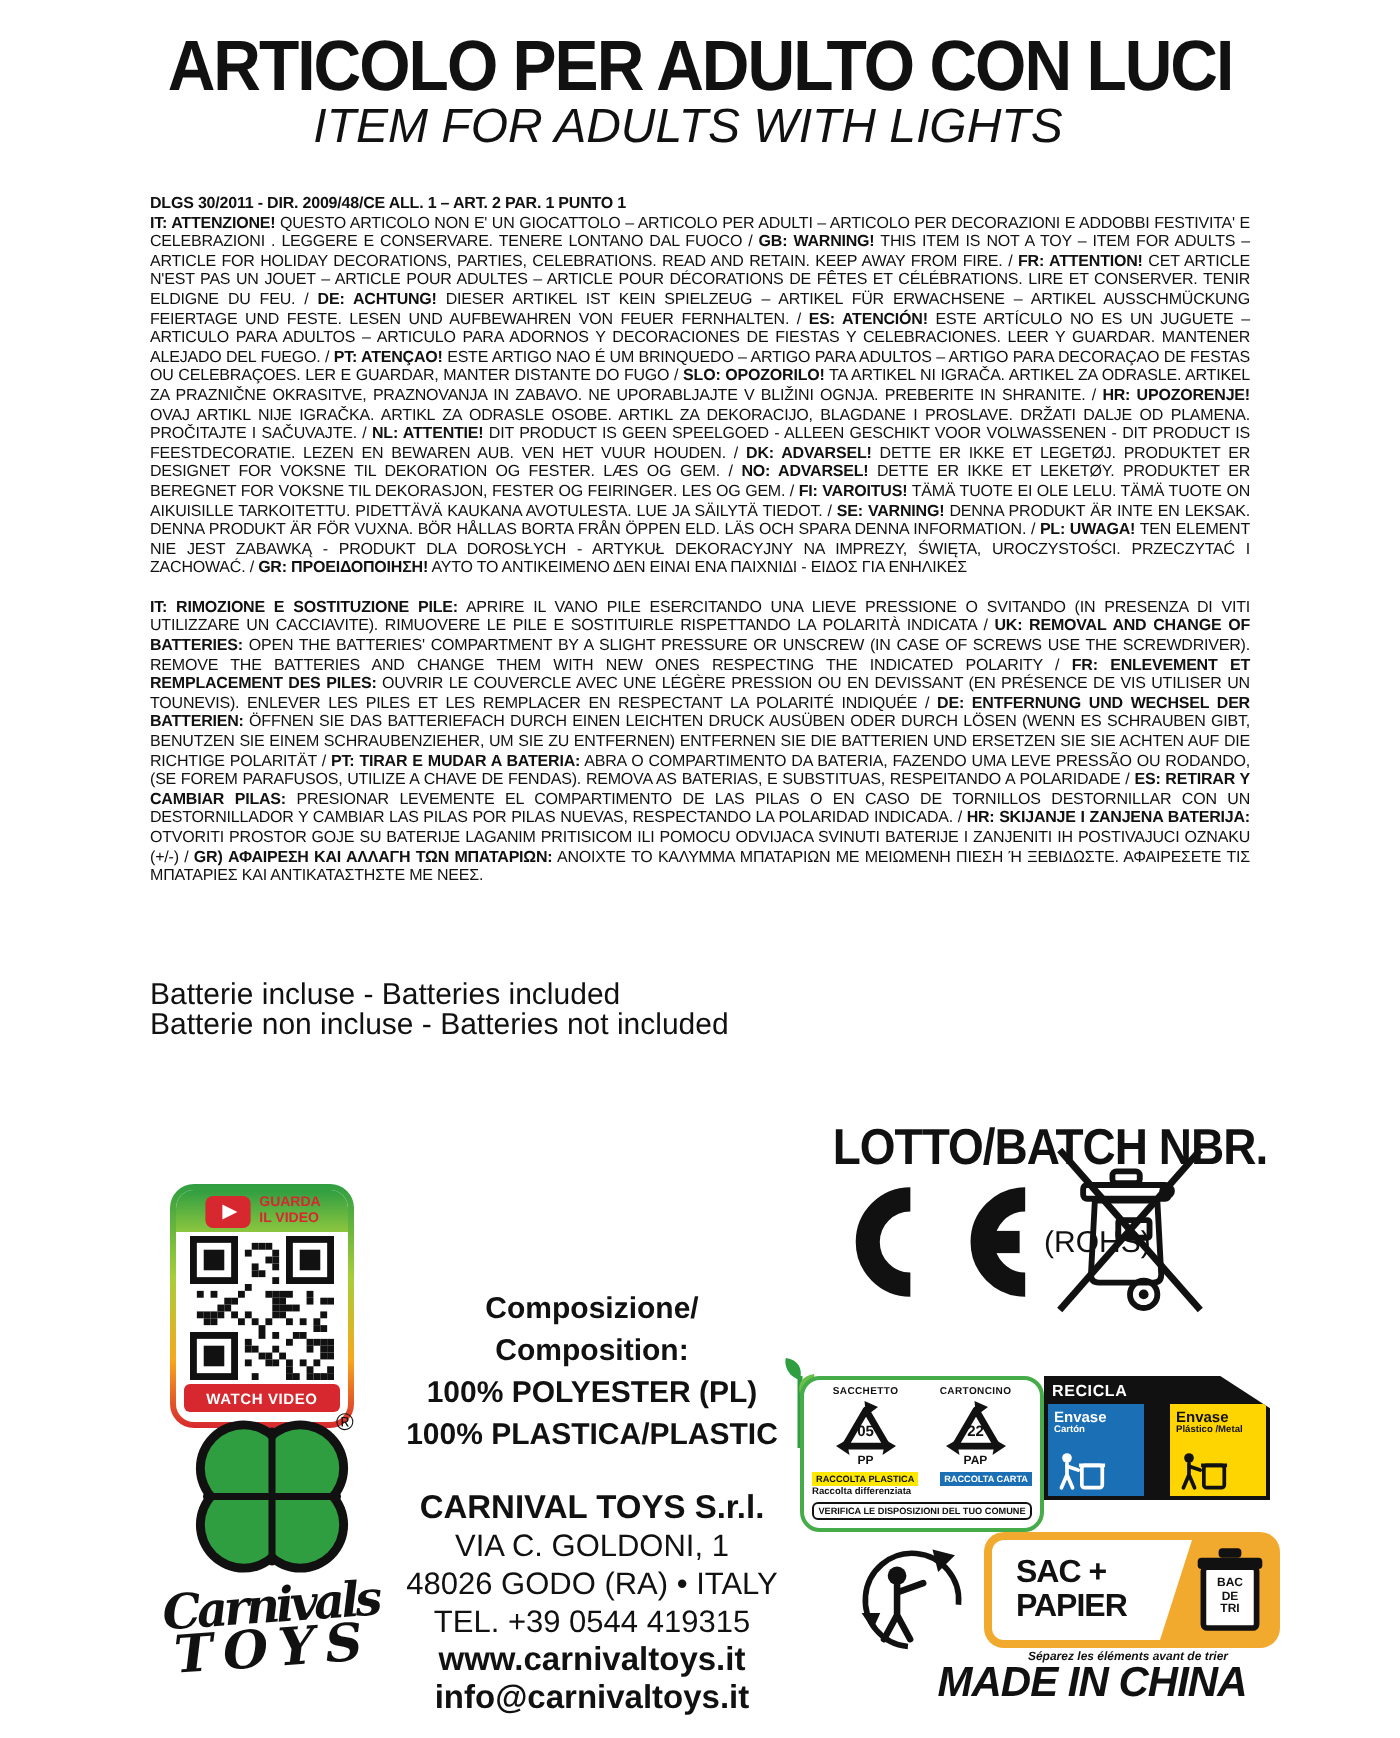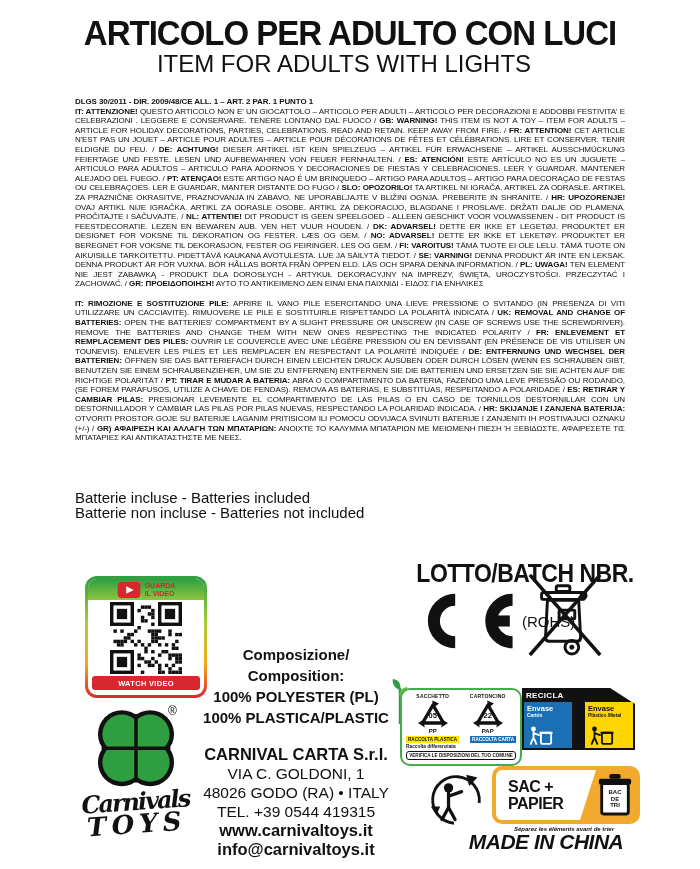--- a/index.html
+++ b/index.html
@@ -2,34 +2,34 @@
 <html style="--red: #d7282f; --green: #2f9e41; --blue: #1a6fb5; --yellow: #ffd500; --amber: #f2aa2e;"><head>
 <meta charset="utf-8">
 <style>
   html,body{margin:0;padding:0;background:#fff;}
   .page{position:relative;width:700px;height:869px;background:#fff;overflow:hidden;
         font-family:"Liberation Sans",sans-serif;color:#111;}
 
   .title{position:absolute;left:0;top:14px;width:700px;text-align:center;
          font-weight:bold;font-size:33px;letter-spacing:-1px;transform:scaleY(1.08);}
   .subtitle{position:absolute;left:0;top:50px;width:688px;text-align:center;
-            font-size:24px;letter-spacing:0;}
+            font-style:italic;font-size:24px;letter-spacing:0;}
 
   .legal{position:absolute;left:75px;top:97px;width:550px;text-align:justify;
          font-size:8px;line-height:9.6px;letter-spacing:-0.1px;}
   .legal p{margin:0 0 10px 0;}
   .legal .directive{font-weight:bold;margin:0;}
 
   .batt{position:absolute;left:75px;top:490px;font-size:15px;line-height:15px;}
 
   .lotto{position:absolute;left:410px;top:560px;width:230px;text-align:center;
          font-size:23px;font-weight:bold;letter-spacing:-0.5px;transform:scaleY(1.1);}
 
   
-  .vbadge{position:absolute;left:85px;top:576px;width:122px;height:122px;box-sizing:border-box;
+  .vbadge{position:absolute;left:85px;top:592px;width:92px;height:122px;box-sizing:border-box;
           background:linear-gradient(180deg,#2f9e41,#a6ce39 38%,#f7a81b 72%,var(--red,#d7282f));
           border-radius:12px;padding:3px;display:flex;}
   .vb-inner{flex:1;display:flex;flex-direction:column;background:#fff;border-radius:9px;overflow:hidden;}
   .vb-top{background:linear-gradient(180deg,#2f9e41,#8dc63f);display:flex;align-items:center;
           justify-content:center;gap:4px;padding:3px 0 2px;}
   .yt{width:24px;height:16px;}
   .vb-guarda{color:var(--red,#d7282f);font-size:7px;font-weight:bold;line-height:1.1;text-align:left;}
   .qr{width:72px;height:72px;margin:2px auto 1px;}
   .vb-watch{background:var(--red,#d7282f);color:#fff;font-weight:bold;font-size:7.5px;
             text-align:center;padding:2.5px 0;margin:1px 4px 4px;border-radius:3px;letter-spacing:0.3px;}
@@ -373,21 +373,21 @@
       </g>
     </svg>
     <span class="reg">®</span>
     <div class="logo-text">
       <span class="carnivals">Carnivals</span>
       <span class="toys">TOYS</span>
     </div>
   </div>
 
   <div class="address">
-    <div class="addr-name">CARNIVAL CARTA S.r.l.</div>
+    <div class="addr-name">CARNIVAL TOYS S.r.l.</div>
     <div class="addr-line">VIA C. GOLDONI, 1</div>
     <div class="addr-line">48026 GODO (RA) • ITALY</div>
     <div class="addr-line">TEL. +39 0544 419315</div>
     <div class="addr-strong">www.carnivaltoys.it</div>
     <div class="addr-strong">info@carnivaltoys.it</div>
   </div>
 
   <svg class="triman" viewBox="0 0 60 60">
     <circle cx="30" cy="30" r="25" fill="none" stroke="#111" stroke-width="3" stroke-dasharray="118 40" transform="rotate(95 30 30)"></circle>
     <polygon points="41,3 53,6 44,15" fill="#111"></polygon>

